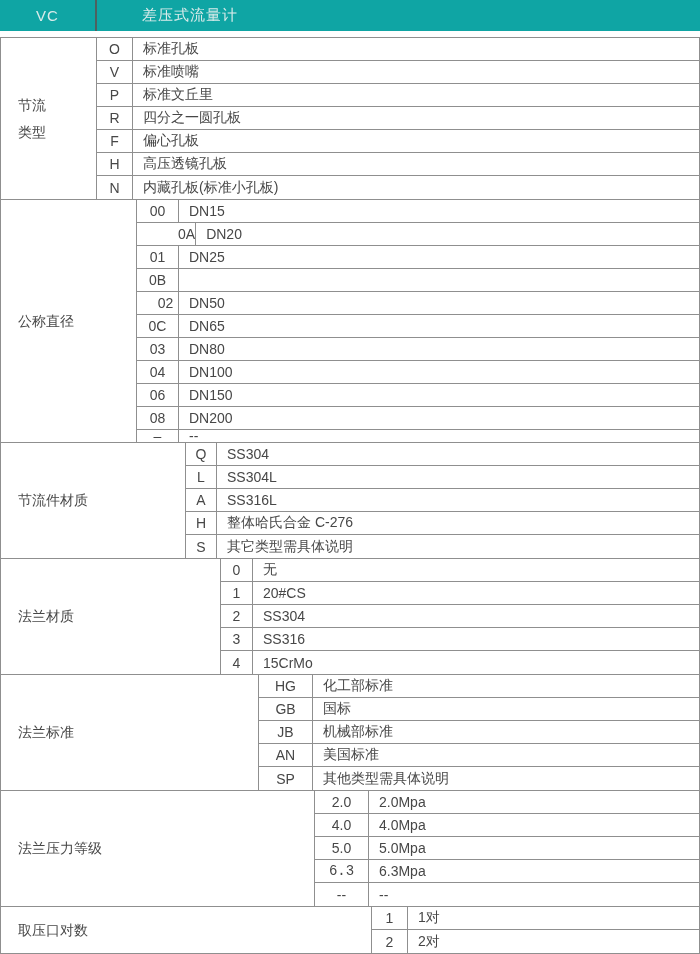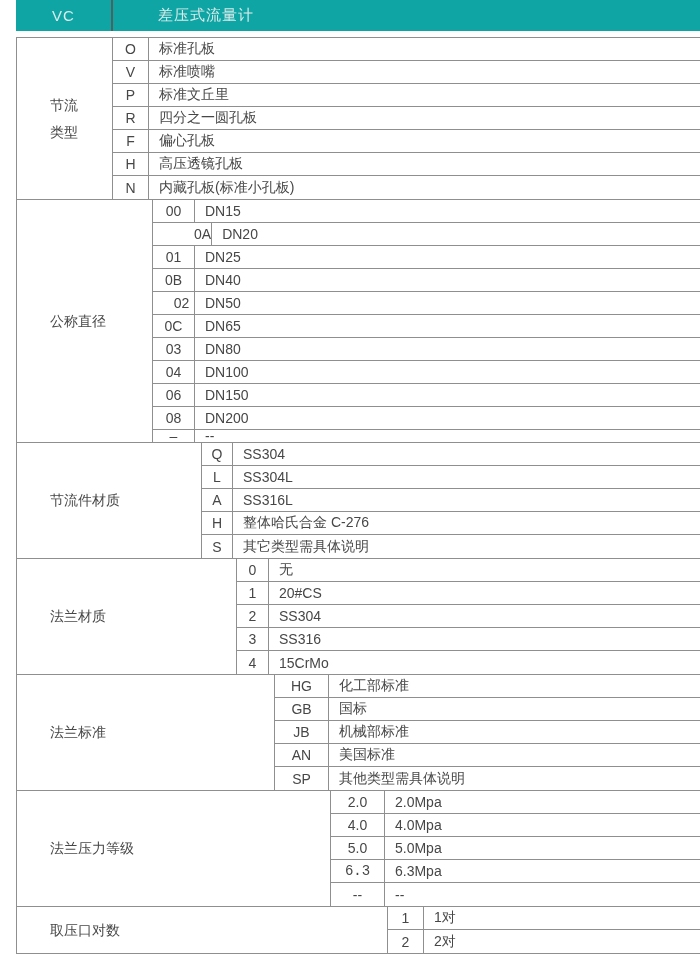--- a/index.html
+++ b/index.html
@@ -11,21 +11,21 @@
     --bg:#ffffff;
   }
   *{margin:0;padding:0;box-sizing:border-box;}
   html,body{background:var(--bg);}
   body{
     width:700px;height:954px;
     font-family:"Liberation Sans","DejaVu Sans",sans-serif;
     color:var(--text);
     overflow:hidden;
   }
-  .page{width:628px;height:954px;background:var(--bg);margin-left:16px;}
+  .page{width:628px;height:954px;background:var(--bg);}
 
   
   .thead{
     display:flex;align-items:stretch;
     width:700px;height:31px;background:var(--teal);
   }
   .thead .code-head{
     flex:0 0 95px;display:flex;align-items:center;justify-content:center;
     color:var(--header-text);font-size:15px;letter-spacing:1px;
   }
@@ -42,21 +42,21 @@
 
   
   .tbody{
     width:700px;border:1px solid var(--border);
     background:var(--bg);
   }
   .section{display:flex;align-items:stretch;}
   .section + .section{border-top:1px solid var(--border);}
   .label-cell{
     display:flex;flex-direction:column;justify-content:center;
-    padding-left:33px;font-size:14px;color:var(--text);
+    padding-left:17px;font-size:14px;color:var(--text);
   }
   .label-cell div{line-height:27px;}
   .rows{flex:1;display:flex;flex-direction:column;}
   .row{display:flex;align-items:stretch;height:23px;overflow:hidden;}
   .row:not(:last-child){border-bottom:1px solid var(--border);}
   .code-cell{
     display:flex;align-items:center;justify-content:center;
     border-left:1px solid var(--border);
     border-right:1px solid var(--border);
     font-size:14px;color:var(--text);
@@ -129,21 +129,20 @@
           <div class="row">
             <div class="code-cell" style="flex: 0 0 43px; padding-left: 41px;">0A</div>
             <div class="desc-cell">DN20</div>
           </div>
           <div class="row">
             <div class="code-cell" style="flex: 0 0 43px;">01</div>
             <div class="desc-cell">DN25</div>
           </div>
           <div class="row">
             <div class="code-cell" style="flex: 0 0 43px;">0B</div>
-            <div class="desc-cell">DN40</div>
           </div>
           <div class="row">
             <div class="code-cell" style="flex: 0 0 43px; padding-left: 16px;">02</div>
             <div class="desc-cell">DN50</div>
           </div>
           <div class="row">
             <div class="code-cell" style="flex: 0 0 43px;">0C</div>
             <div class="desc-cell">DN65</div>
           </div>
           <div class="row">

